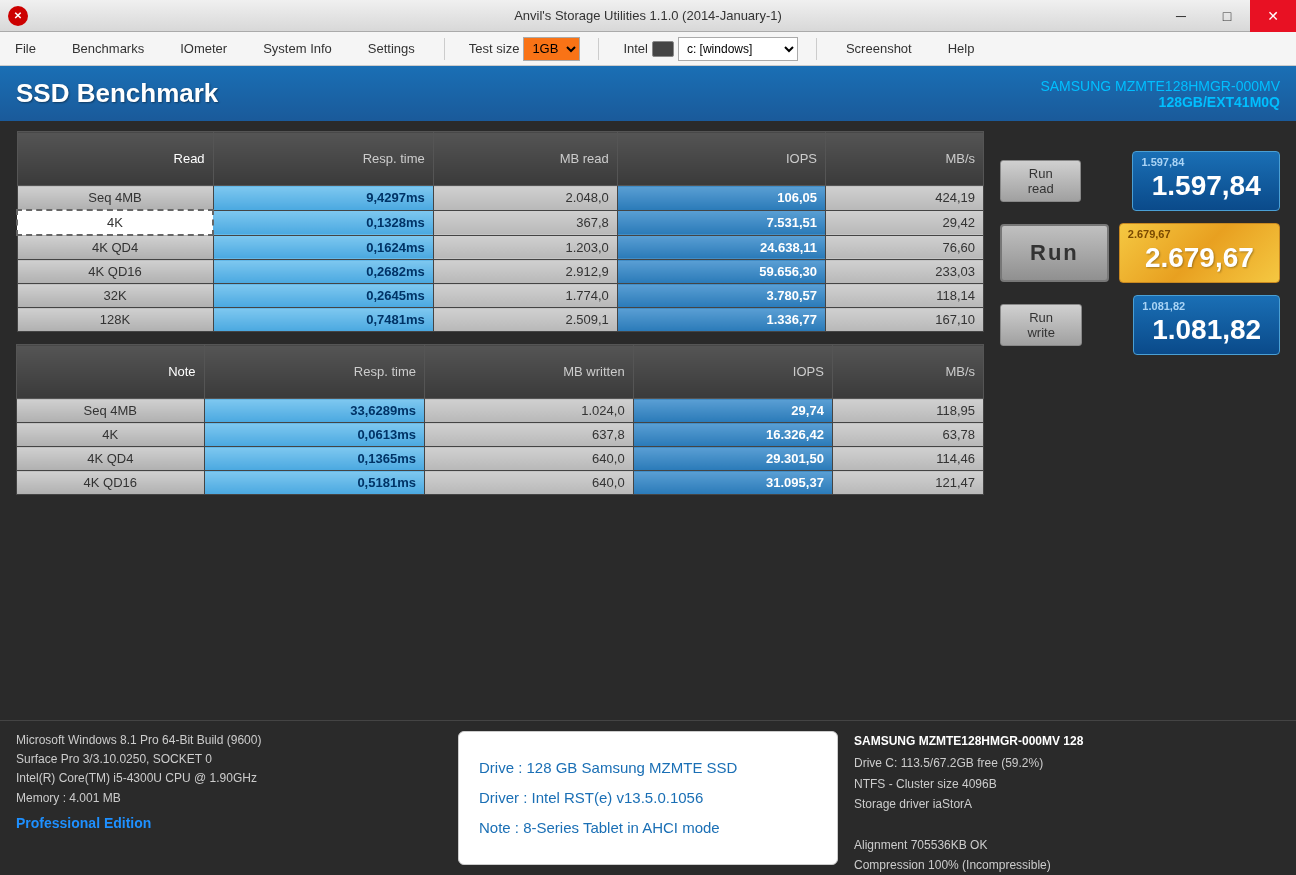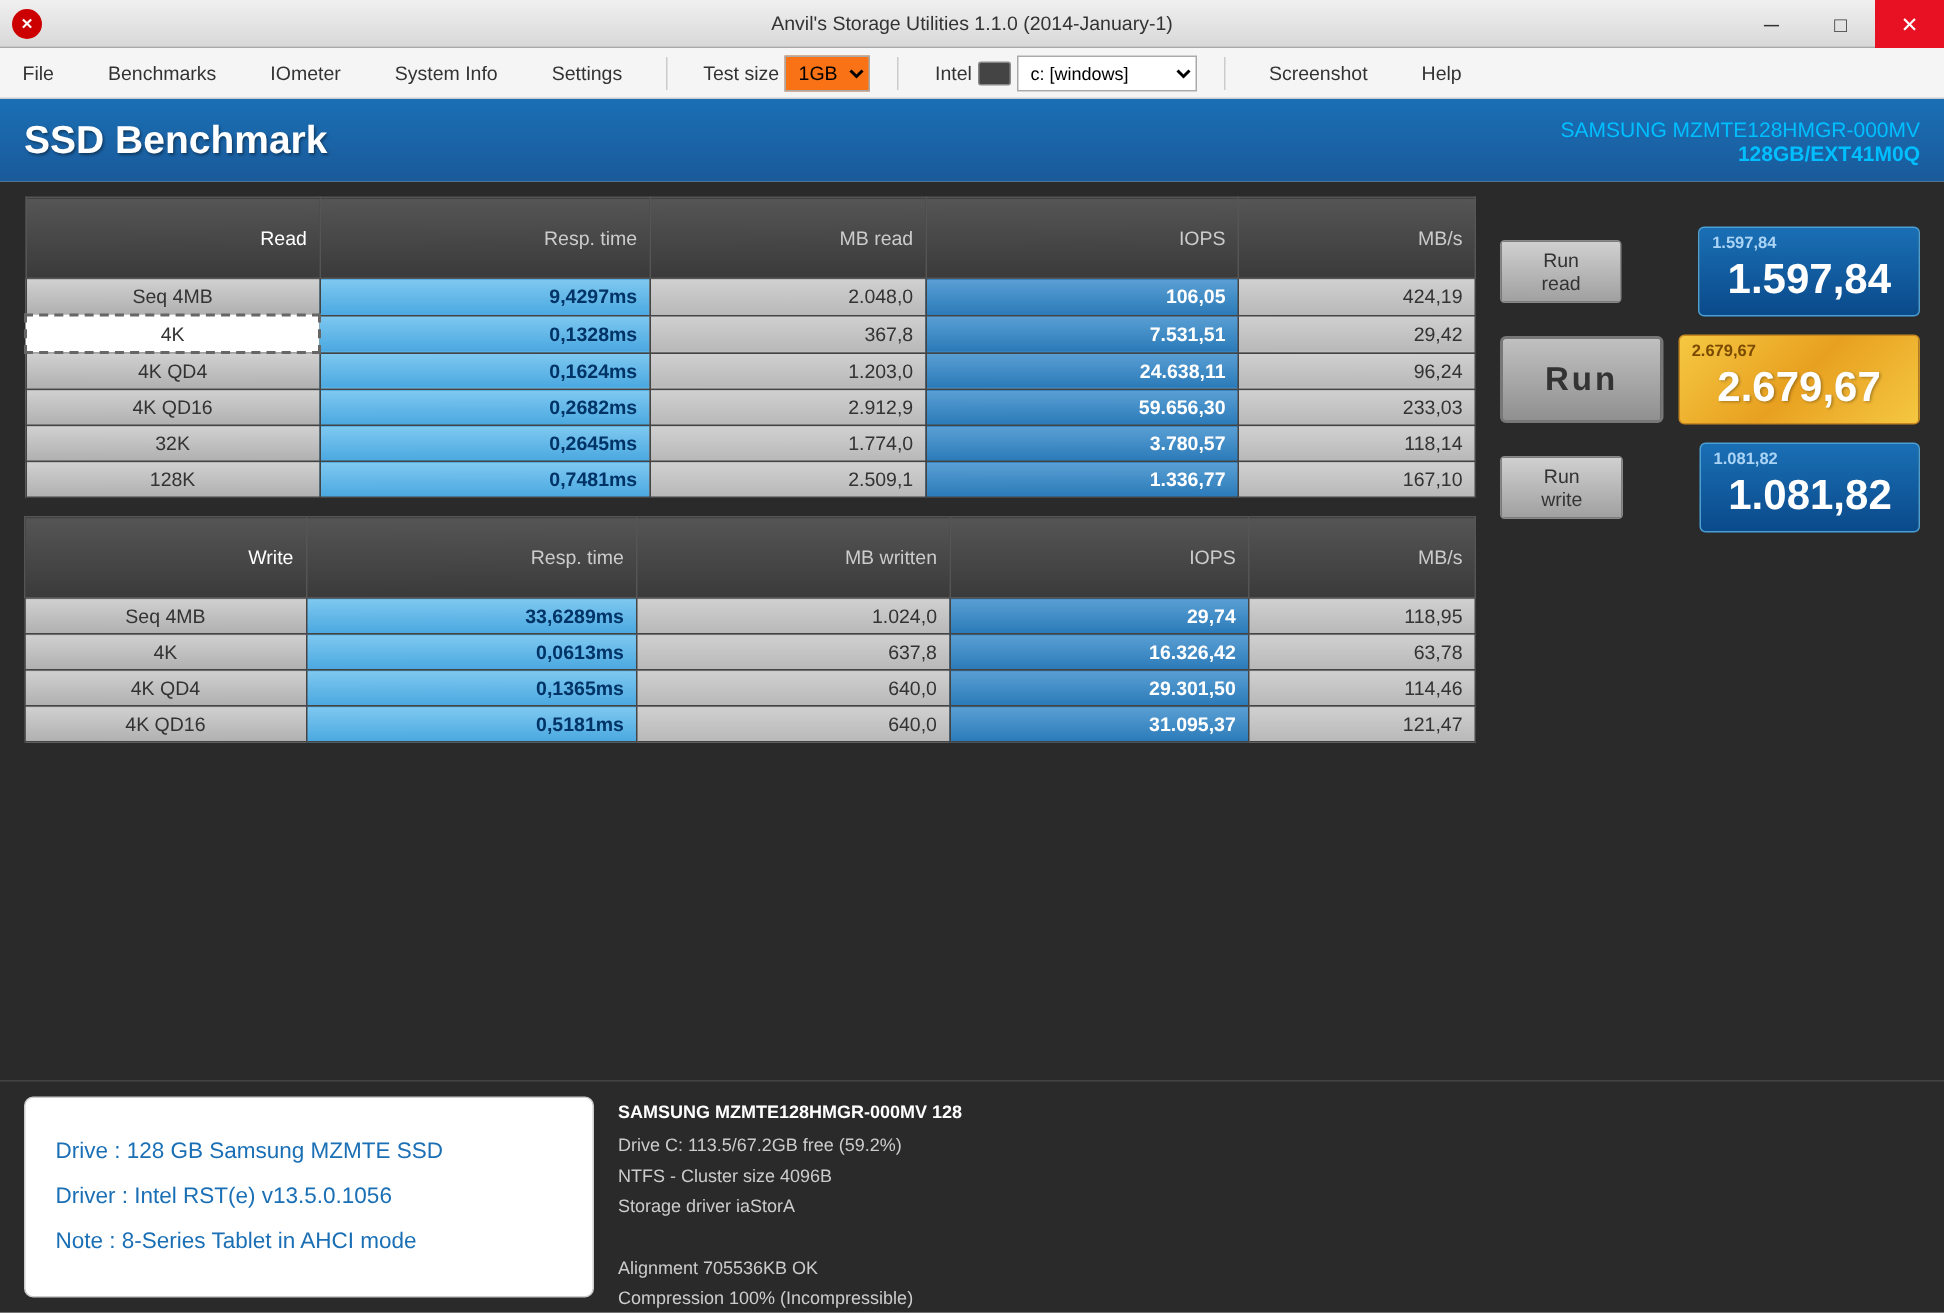--- a/index.html
+++ b/index.html
@@ -432,21 +432,21 @@
           <td class="cell-resp">0,1328ms</td>
           <td class="cell-mb">367,8</td>
           <td class="cell-iops">7.531,51</td>
           <td class="cell-mbs">29,42</td>
         </tr>
         <tr>
           <td class="cell-label">4K QD4</td>
           <td class="cell-resp">0,1624ms</td>
           <td class="cell-mb">1.203,0</td>
           <td class="cell-iops">24.638,11</td>
-          <td class="cell-mbs">96,24</td>
+          <td class="cell-mbs">76,60</td>
         </tr>
         <tr>
           <td class="cell-label">4K QD16</td>
           <td class="cell-resp">0,2682ms</td>
           <td class="cell-mb">2.912,9</td>
           <td class="cell-iops">59.656,30</td>
           <td class="cell-mbs">233,03</td>
         </tr>
         <tr>
           <td class="cell-label">32K</td>
@@ -461,21 +461,21 @@
           <td class="cell-mb">2.509,1</td>
           <td class="cell-iops">1.336,77</td>
           <td class="cell-mbs">167,10</td>
         </tr>
       </tbody>
     </table>
 
     <table class="bench-table">
       <thead>
         <tr class="bench-section-header">
-          <th>Write</th>
+          <th>Note</th>
           <th>Resp. time</th>
           <th>MB written</th>
           <th>IOPS</th>
           <th>MB/s</th>
         </tr>
       </thead>
       <tbody>
         <tr>
           <td class="cell-label">Seq 4MB</td>
           <td class="cell-resp">33,6289ms</td>
@@ -534,20 +534,27 @@
         <div class="score-value-blue">1.081,82</div>
       </div>
     </div>
 
   </div>
 
 </div>
 
 <div class="footer">
 
+  <div class="footer-left">
+    <div>Microsoft Windows 8.1 Pro 64-Bit Build (9600)</div>
+    <div>Surface Pro 3/3.10.0250, SOCKET 0</div>
+    <div>Intel(R) Core(TM) i5-4300U CPU @ 1.90GHz</div>
+    <div>Memory : 4.001 MB</div>
+    <div class="pro-edition">Professional Edition</div>
+  </div>
 
   <div class="footer-center">
     <div class="footer-center-text">Drive : 128 GB Samsung MZMTE SSD</div>
     <div class="footer-center-text">Driver : Intel RST(e) v13.5.0.1056</div>
     <div class="footer-center-text">Note : 8-Series Tablet in AHCI mode</div>
   </div>
 
   <div class="footer-right">
     <div class="drive-header">SAMSUNG MZMTE128HMGR-000MV 128</div>
     <div>Drive C: 113.5/67.2GB free (59.2%)</div>

